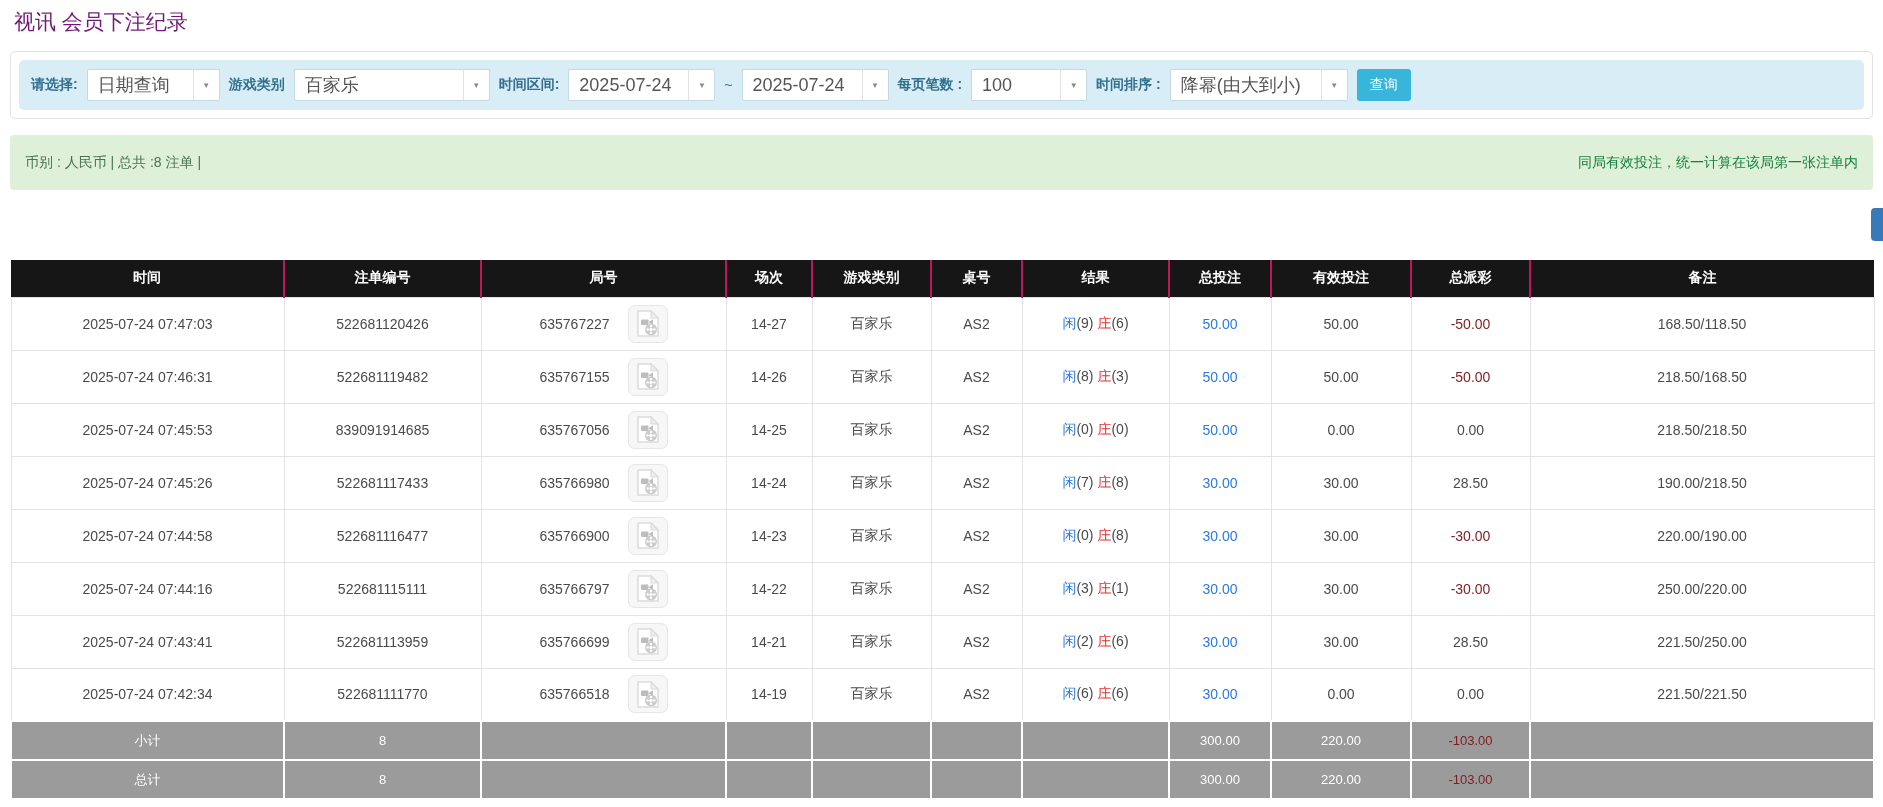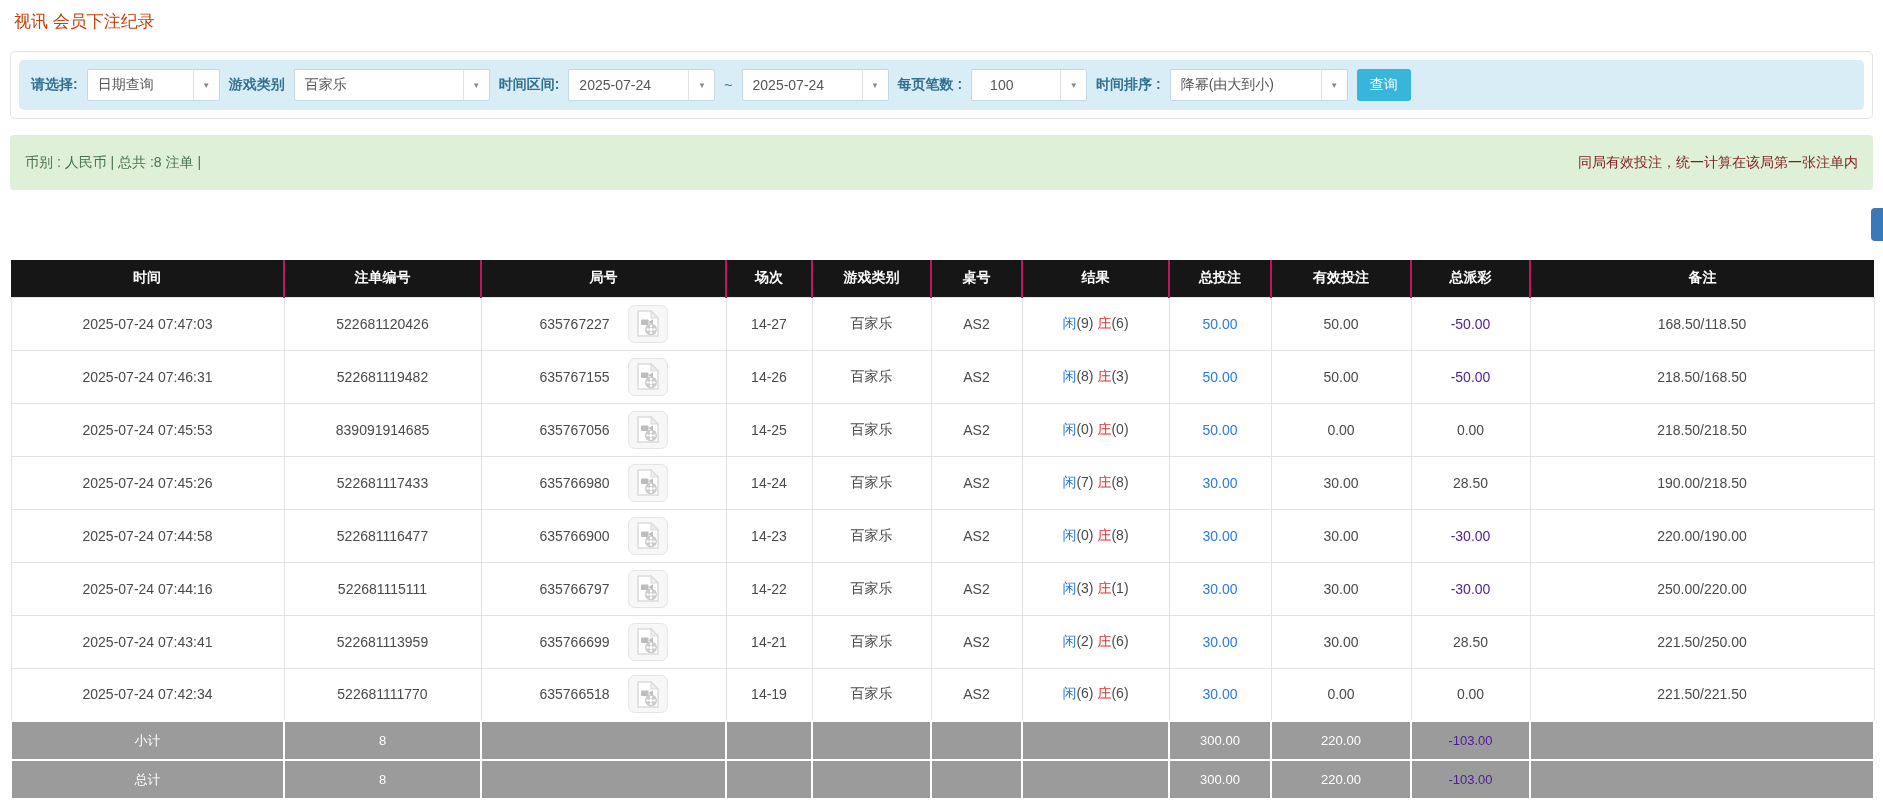--- a/index.html
+++ b/index.html
@@ -1,57 +1,57 @@
 <!DOCTYPE html>
 <html><head>
 <meta charset="utf-8">
 <style>
   * { box-sizing: border-box; }
   html,body { margin:0; padding:0; }
   body {
     width:1883px; height:807px; position:relative; overflow:hidden;
     background:#fff; font-family:"Liberation Sans","DejaVu Sans",sans-serif;
   }
-  .page-title { font-size:17px; font-weight:400; color:#c2410c; margin:9px 0 16px 14px; line-height:26px; }
+  .page-title { font-size:21px; font-weight:400; color:#701a75; margin:9px 0 16px 14px; line-height:26px; }
 
   
   .filter-panel { margin:12px 10px 0 10px; border:1px solid #e3e3e3; border-radius:5px; padding:8px; background:#fff; }
   .filter-bar { background:#d9edf7; border-radius:5px; display:flex; align-items:center; padding:9px 12px; gap:9px; }
   .flabel { color:#31708f; font-weight:bold; font-size:14px; white-space:nowrap; }
   .combo { display:inline-flex; align-items:stretch; background:#fff; border:1px solid #c3d9e3; height:32px; border-radius:2px; cursor:pointer; }
-  .combo .val { display:flex; align-items:center; padding:0 10px; font-size:14px; color:#555; flex:1; white-space:nowrap; overflow:hidden; }
+  .combo .val { display:flex; align-items:center; padding:0 10px; font-size:18px; color:#555; flex:1; white-space:nowrap; overflow:hidden; }
   .combo .arrow { width:26px; display:flex; align-items:center; justify-content:center; border-left:1px solid #e2e2e2; color:#8a8a8a; font-size:8px; }
   .w-select { width:133px; } .w-game { width:196px; } .w-date { width:147px; }
-  .w-size { width:116px;padding-left:8px; } .w-sort { width:178px; }
+  .w-size { width:116px; } .w-sort { width:178px; }
   .tilde { color:#31708f; font-size:14px; }
   .search-btn { background:#38b5da; color:#fff; border:none; border-radius:3px; height:32px; padding:0 13px; font-size:14px; cursor:pointer; font-family:inherit; }
 
   
   .summary-bar { margin:16px 10px 0 10px; background:#dff0d8; border-radius:4px; height:55px;
                  display:flex; align-items:center; justify-content:space-between; padding:0 15px; }
   .summary-left { color:#4a7250; font-size:14px; }
-  .summary-right { color:#7f1d1d; font-size:14px; }
+  .summary-right { color:#15803d; font-size:14px; }
 
   .partial-btn { position:absolute; top:208px; right:0; width:12px; height:33px; background:#3a79b8;
                  border:none; border-radius:4px 0 0 4px; cursor:pointer; padding:0; }
 
   
   table.bet-table { border-collapse:collapse; table-layout:fixed; width:1863px; margin:70px 10px 0 10px; }
   .bet-table th { background:#161616; color:#fff; font-size:14px; font-weight:bold; height:37px;
                   border-right:2px solid #be185d; text-align:center; padding:0 4px; }
   .bet-table th:last-child { border-right:none; }
   .bet-table tbody td { height:53px; text-align:center; font-size:14px; color:#4a4a4a;
                         border:1px solid #e3e3e3; background:#fff; padding:0 4px; }
   .bet-table tfoot td { background:#9b9b9b; color:#fff; font-size:13px; height:39px;
                         border:2px solid #fff; text-align:center; }
   .xian { color:#2a7ae2; }
   .zhuang { color:#e03131; }
   .paren { color:#4a4a4a; }
   .blue-link { color:#2a7ae2; cursor:pointer; }
-  .amt.neg { color:#4c1d95; }
+  .amt.neg { color:#7f1d1d; }
   .round-inner { display:flex; align-items:center; justify-content:center; gap:18px; }
   .video-btn { display:inline-flex; align-items:center; justify-content:center; width:40px; height:38px;
                background:#f7f7f7; border:1px solid #e5e5e5; border-radius:7px; cursor:pointer; }
 </style>
 </head>
 <body>
 
 <h1 class="page-title">视讯 会员下注纪录</h1>
 
 <div class="filter-panel">

